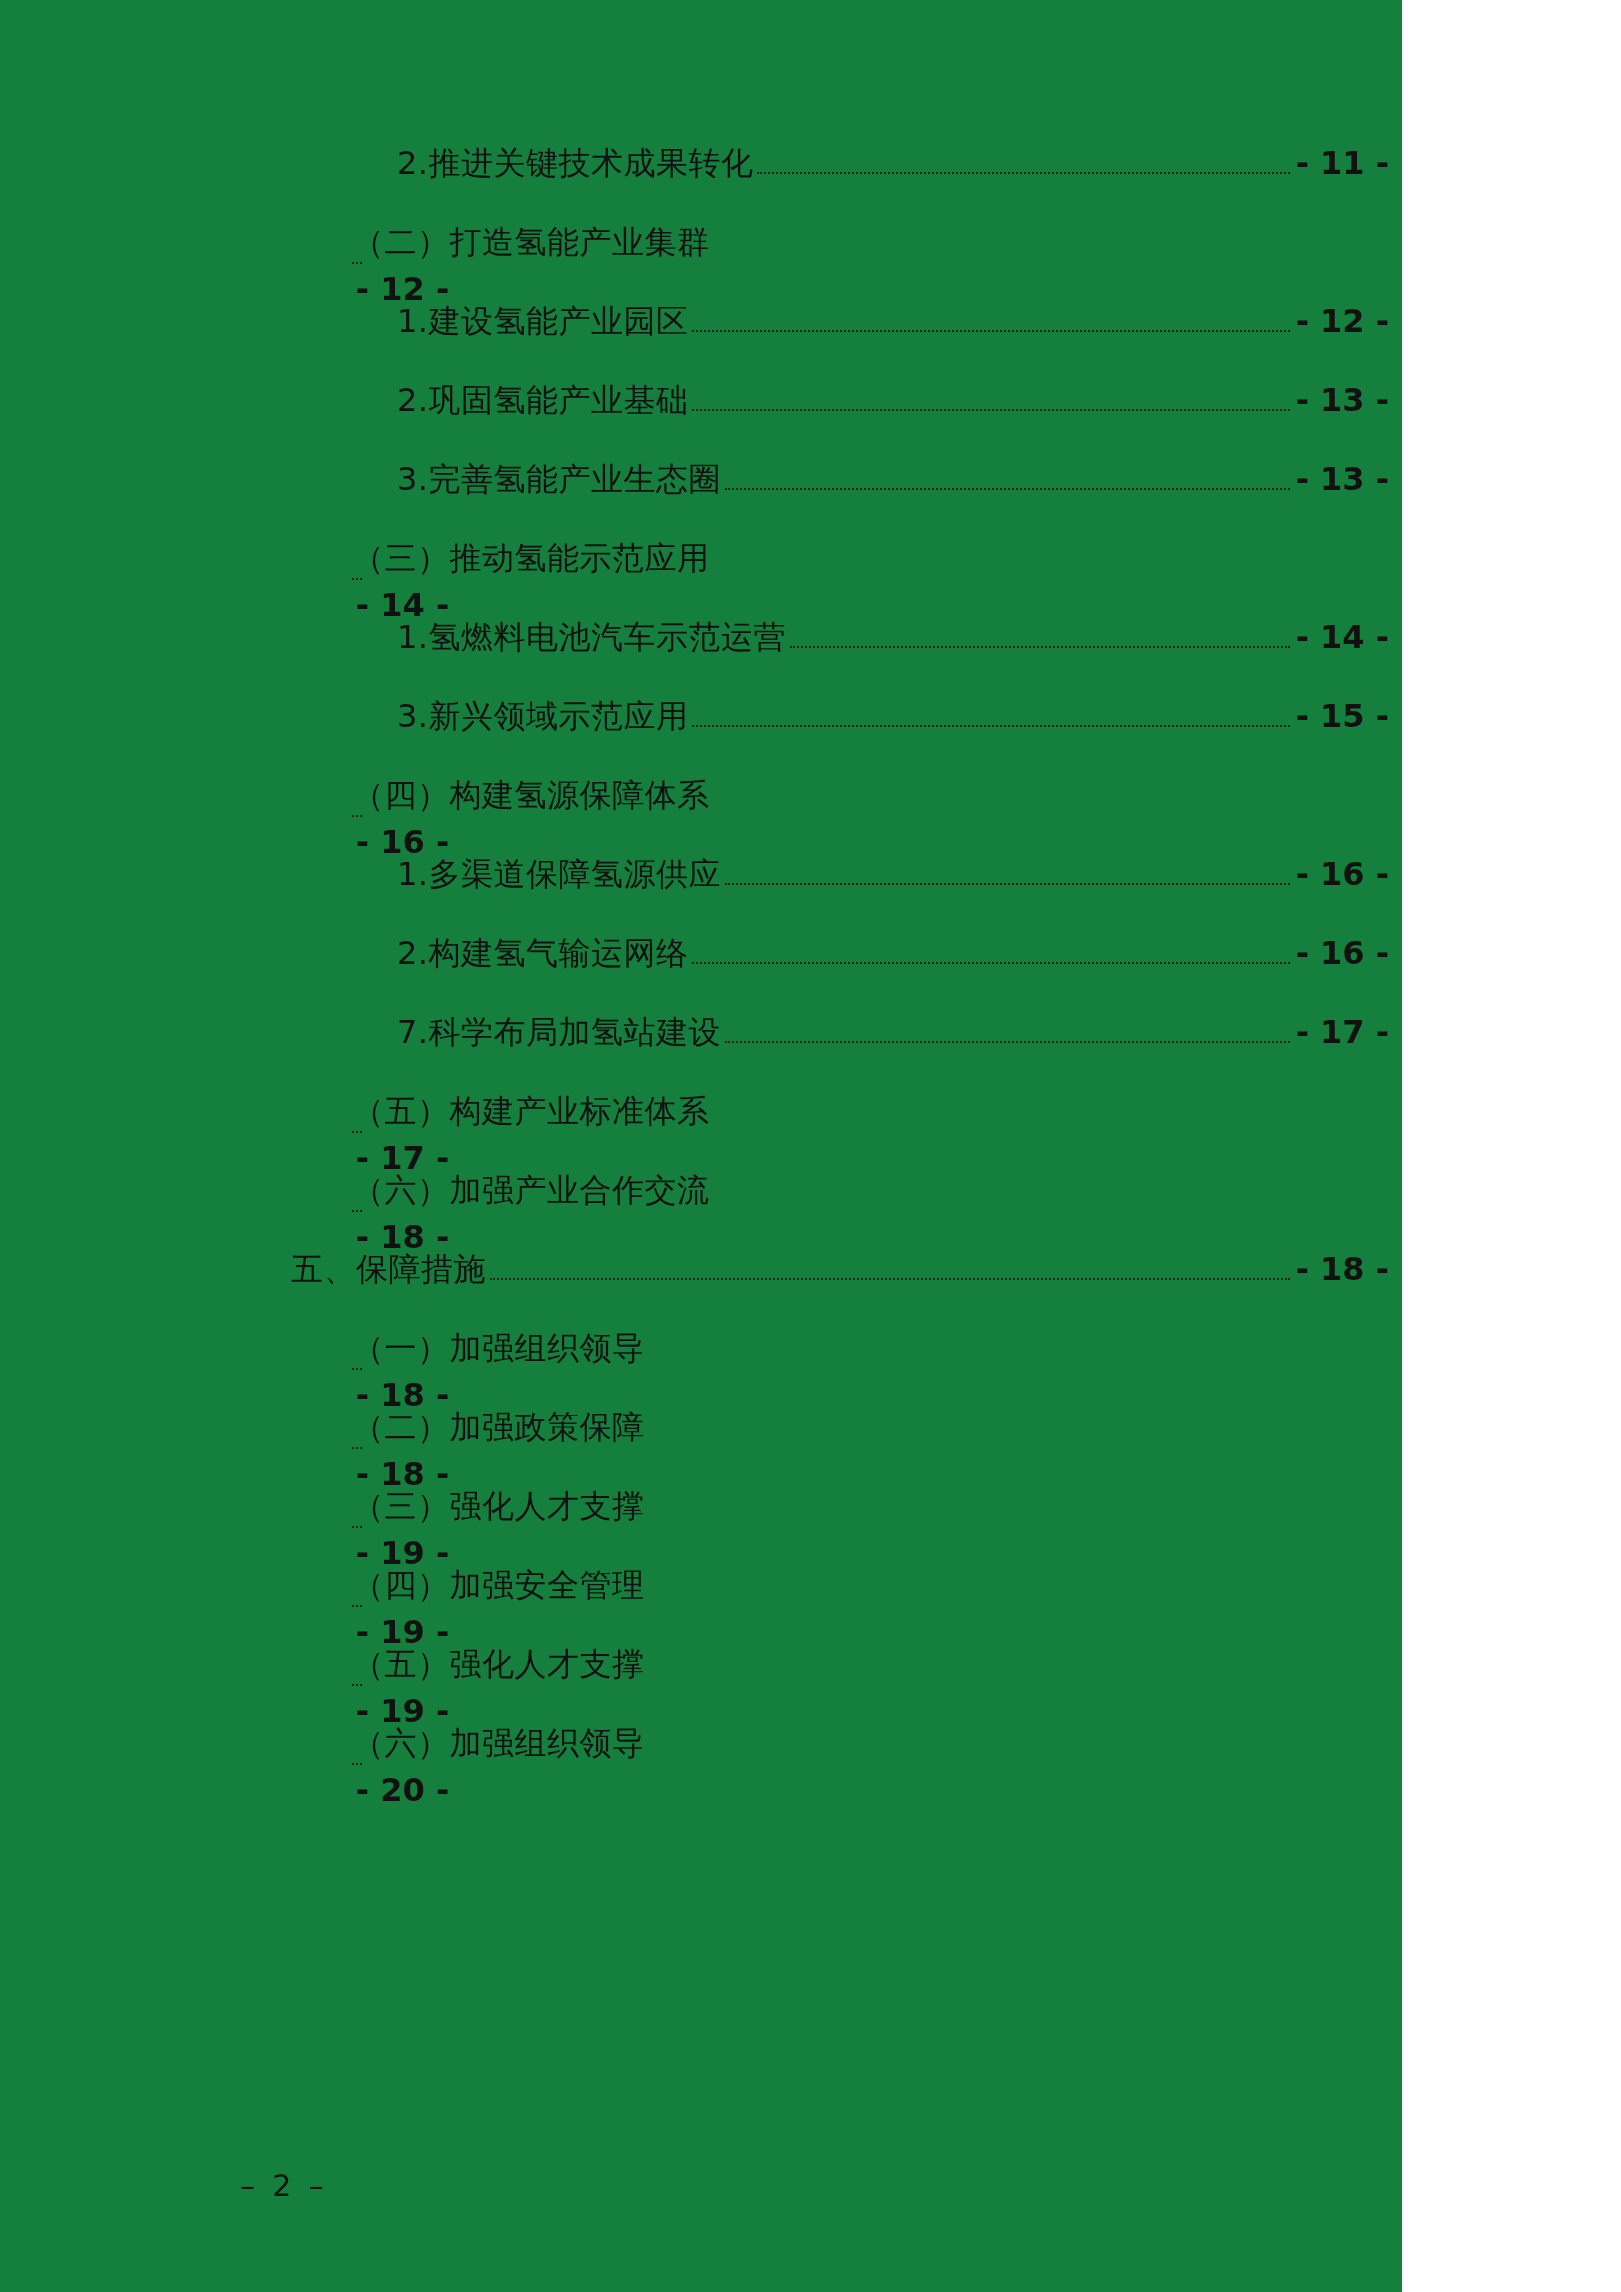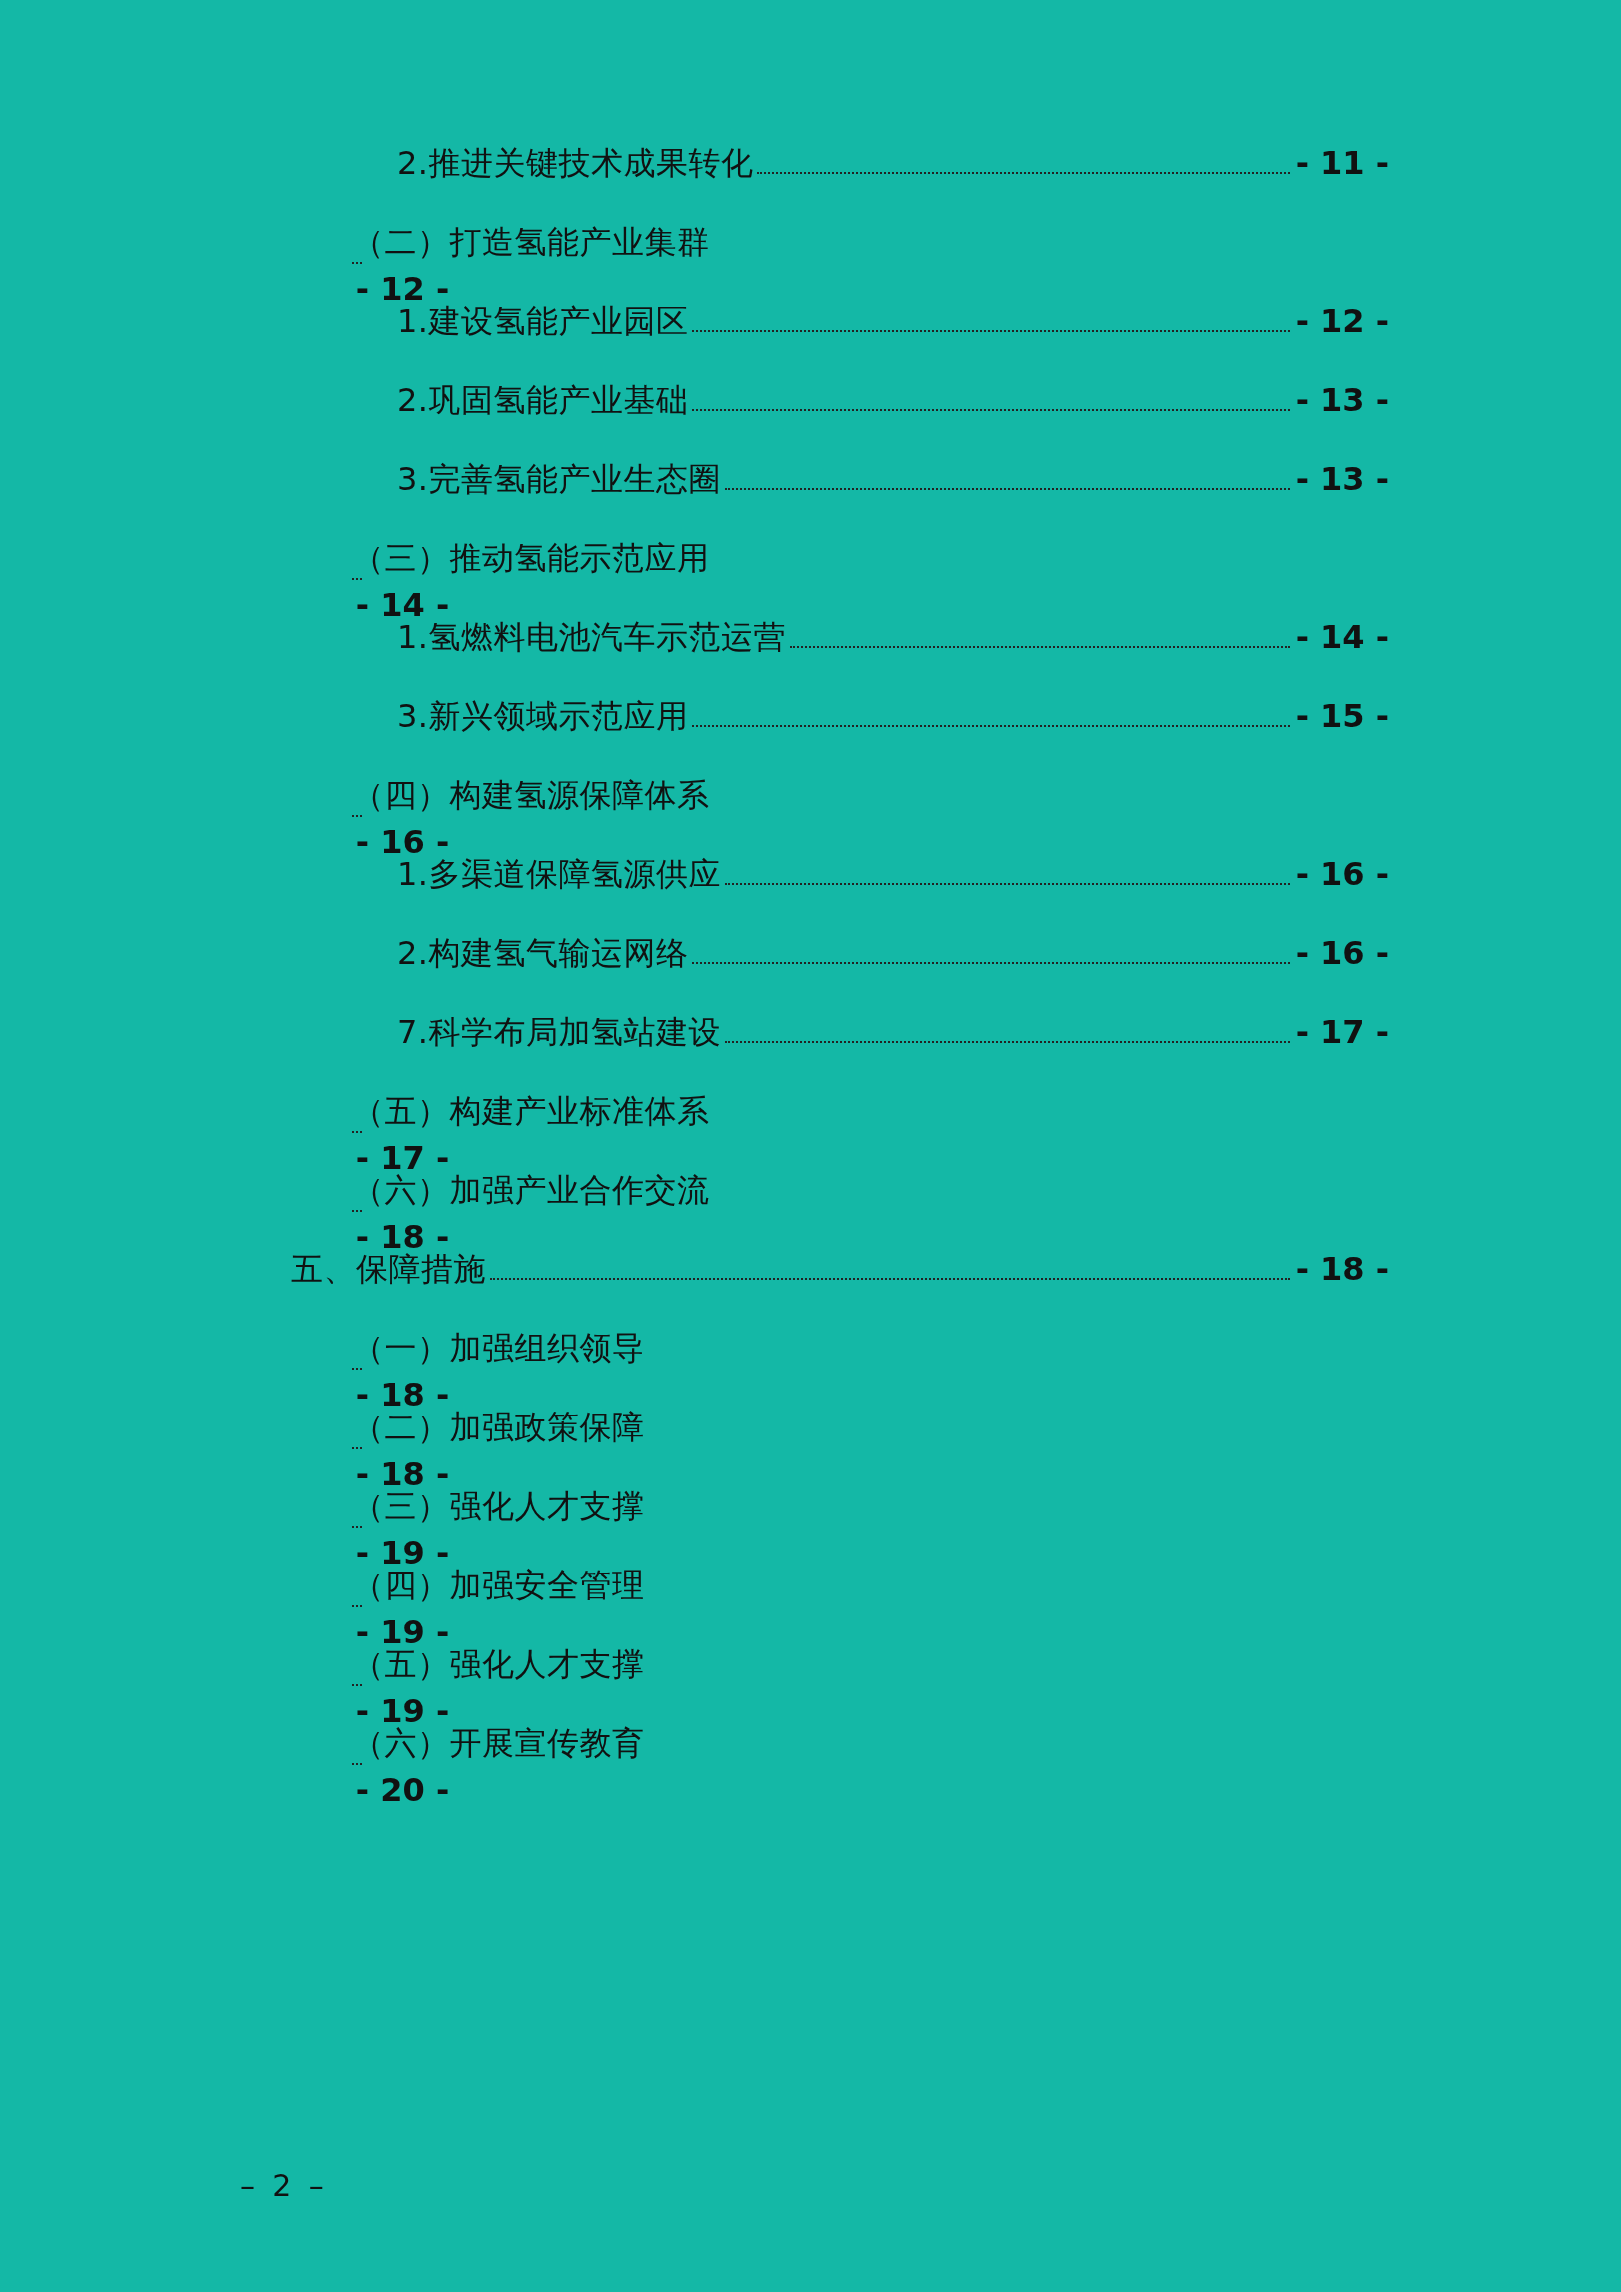--- a/index.html
+++ b/index.html
@@ -2,23 +2,23 @@
 <html lang="zh"><head>
 <meta charset="utf-8">
 <style>
   html, body {
     margin: 0;
     padding: 0;
     background: #ffffff;
   }
   .page {
     position: relative;
-    width: 1621px;
+    width: 1402px;
     height: 2293px;
-    background: #14b8a6;
+    background: #15803d;
     font-family: "Liberation Serif", "DejaVu Serif", serif;
     overflow: hidden;
   }
   .toc {
     position: absolute;
     left: 0;
     top: 147px;
     width: 1621px;
   }
   .toc-row {
@@ -198,21 +198,21 @@
       <span class="pageno">- 19 -</span>
     </div>
 
     <div class="toc-row lvl-2">
       <span class="label">（五）强化人才支撑</span>
       <span class="leader"></span>
       <span class="pageno">- 19 -</span>
     </div>
 
     <div class="toc-row lvl-2">
-      <span class="label">（六）开展宣传教育</span>
+      <span class="label">（六）加强组织领导</span>
       <span class="leader"></span>
       <span class="pageno">- 20 -</span>
     </div>
 
   </div>
 
   <div class="footer">
     <span class="folio">– 2 –</span>
   </div>
 

